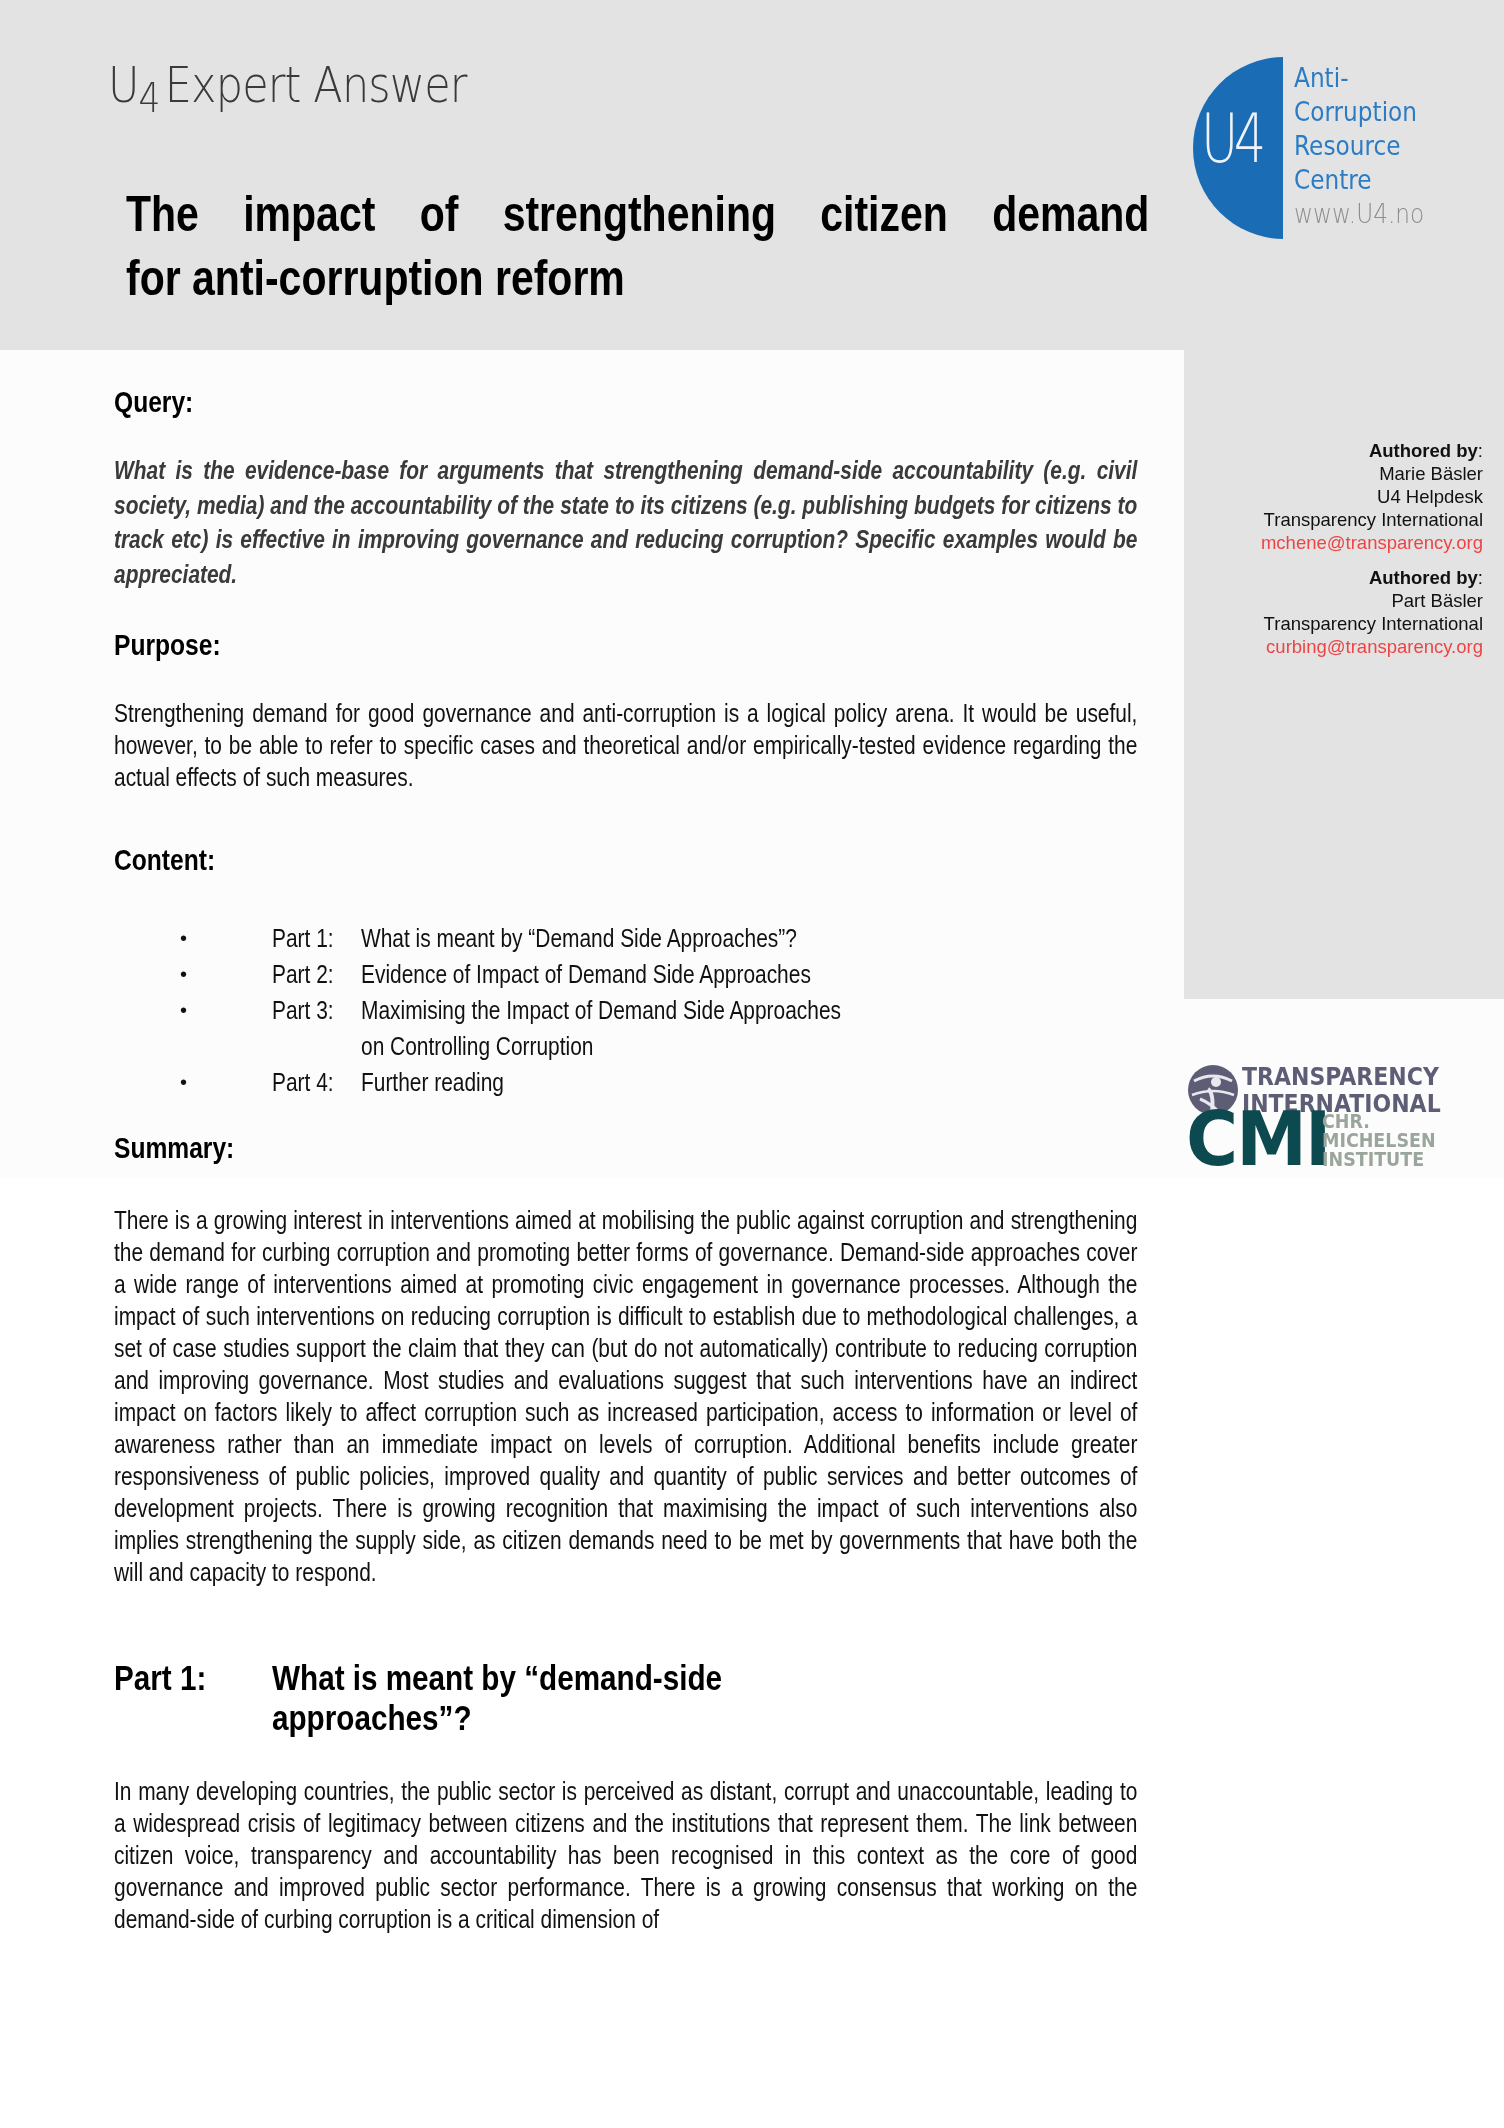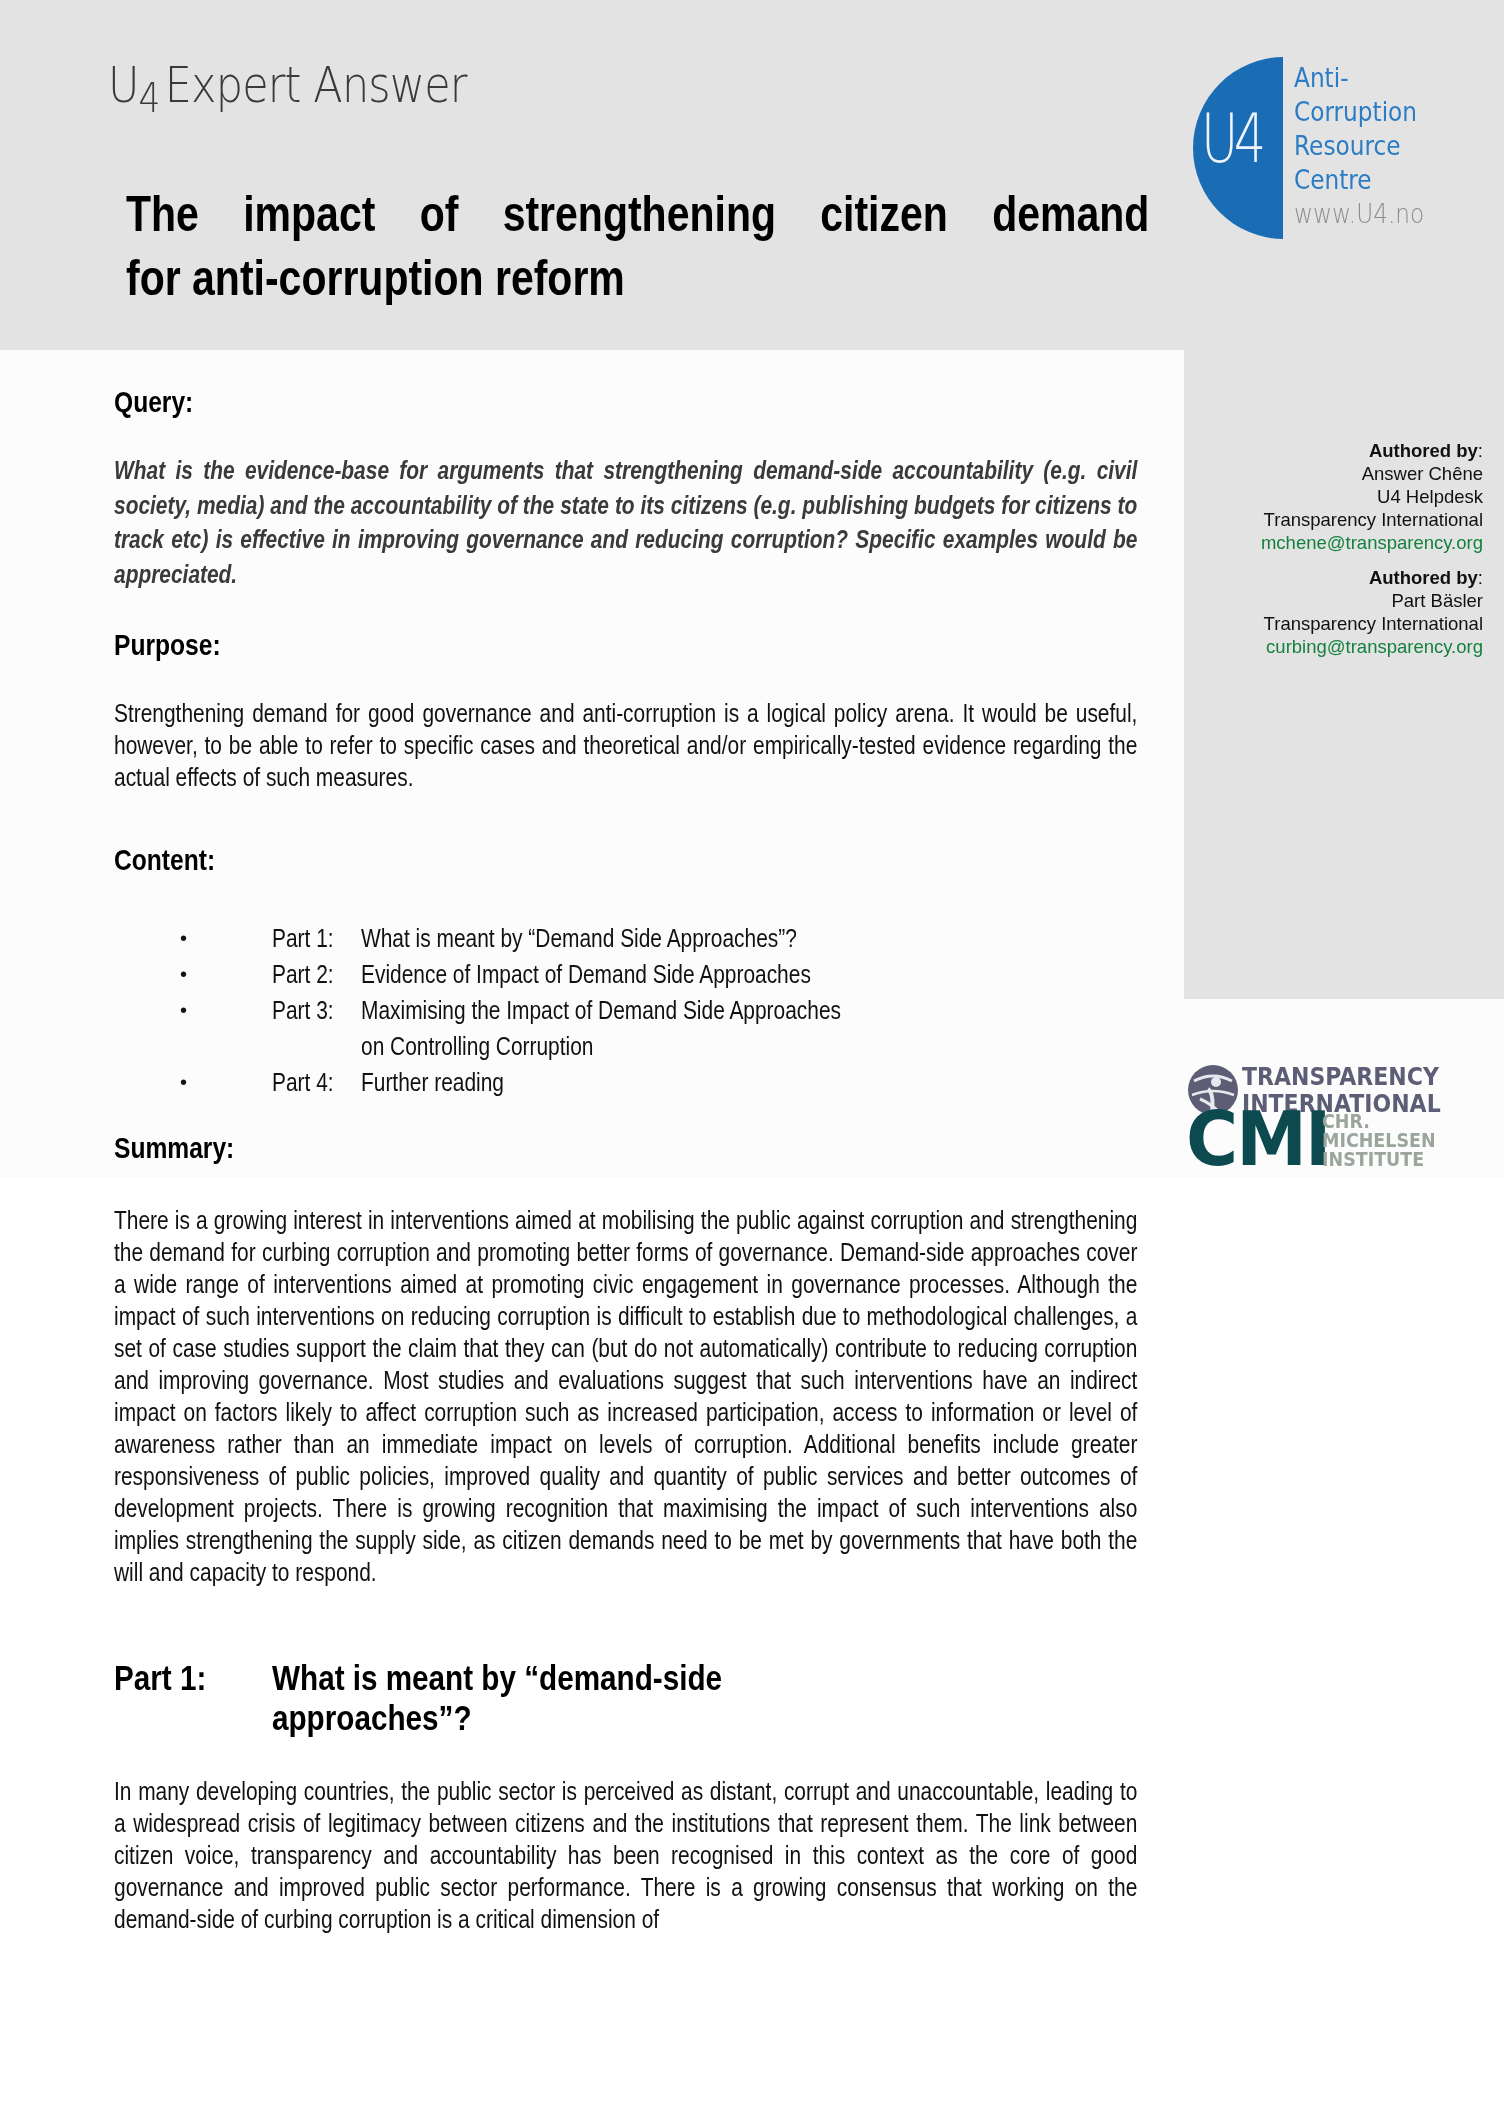--- a/index.html
+++ b/index.html
@@ -39,21 +39,21 @@
     .toc-text { position: absolute; left: 247px; top: 0; width: 560px; transform: scaleX(0.82); transform-origin: left top; }
 
     .part-heading { position: absolute; left: 114px; top: 1658px; font-weight: bold; font-size: 34.5px; line-height: 40px; color: #000; }
     .part-heading .num { position: absolute; left: 0; top: 0; white-space: nowrap; transform: scaleX(0.86); transform-origin: left top; }
     .part-heading .title { position: absolute; left: 158px; top: 0; width: 640px; transform: scaleX(0.86); transform-origin: left top; }
 
     
     .meta { position: absolute; right: 21px; top: 439px; width: 300px; text-align: right; font-size: 18.5px; line-height: 23px; color: #111; }
     .meta-block { margin-bottom: 12px; }
     .meta-label { font-weight: bold; }
-    .meta-email { color: #15803d; text-decoration: none; display: block; }
+    .meta-email { color: #ef4444; text-decoration: none; display: block; }
 
     
     .ti-logo { position: absolute; left: 1186px; top: 1028px; width: 270px; height: 56px; margin-top: 35px; }
     .ti-icon { position: absolute; left: 0; top: 0; width: 54px; height: 54px; }
     .ti-text { position: absolute; left: 56px; top: 0; font-family: "DejaVu Sans", sans-serif; font-weight: bold; font-size: 25px; line-height: 27px; color: #5d5e75; transform: scaleX(0.88); transform-origin: left top; white-space: nowrap; }
     .cmi-logo { position: absolute; left: 1186px; top: 1108px; width: 270px; height: 66px; }
     .cmi-mark { position: absolute; left: 0; top: -6px; font-family: "DejaVu Sans", sans-serif; font-weight: bold; font-size: 74px; line-height: 74px; color: #0d4a4f; letter-spacing: -2px; transform: scaleX(0.96); transform-origin: left top; }
     .cmi-words { position: absolute; left: 136px; top: 4px; font-family: "DejaVu Sans", sans-serif; font-weight: bold; font-size: 19px; line-height: 19px; color: #9aa69b; transform: scaleX(0.92); transform-origin: left top; white-space: nowrap; }
   </style>
 </head>
@@ -120,21 +120,21 @@
 
 <h2 class="part-heading">
   <span class="num">Part 1:</span>
   <span class="title">What is meant by “demand-side approaches”?</span>
 </h2>
 <p class="para" style="top:1775px;">In many developing countries, the public sector is perceived as distant, corrupt and unaccountable, leading to a widespread crisis of legitimacy between citizens and the institutions that represent them. The link between citizen voice, transparency and accountability has been recognised in this context as the core of good governance and improved public sector performance. There is a growing consensus that working on the demand-side of curbing corruption is a critical dimension of</p>
 
 <div class="meta">
   <div class="meta-block">
     <div><span class="meta-label">Authored by</span><span>:</span></div>
-    <div>Answer Chêne</div>
+    <div>Marie Bäsler</div>
     <div>U4 Helpdesk</div>
     <div>Transparency International</div>
     <a class="meta-email">mchene@transparency.org</a>
   </div>
   <div class="meta-block">
     <div><span class="meta-label">Authored by</span><span>:</span></div>
     <div>Part Bäsler</div>
     <div>Transparency International</div>
     <a class="meta-email">curbing@transparency.org</a>
   </div>

